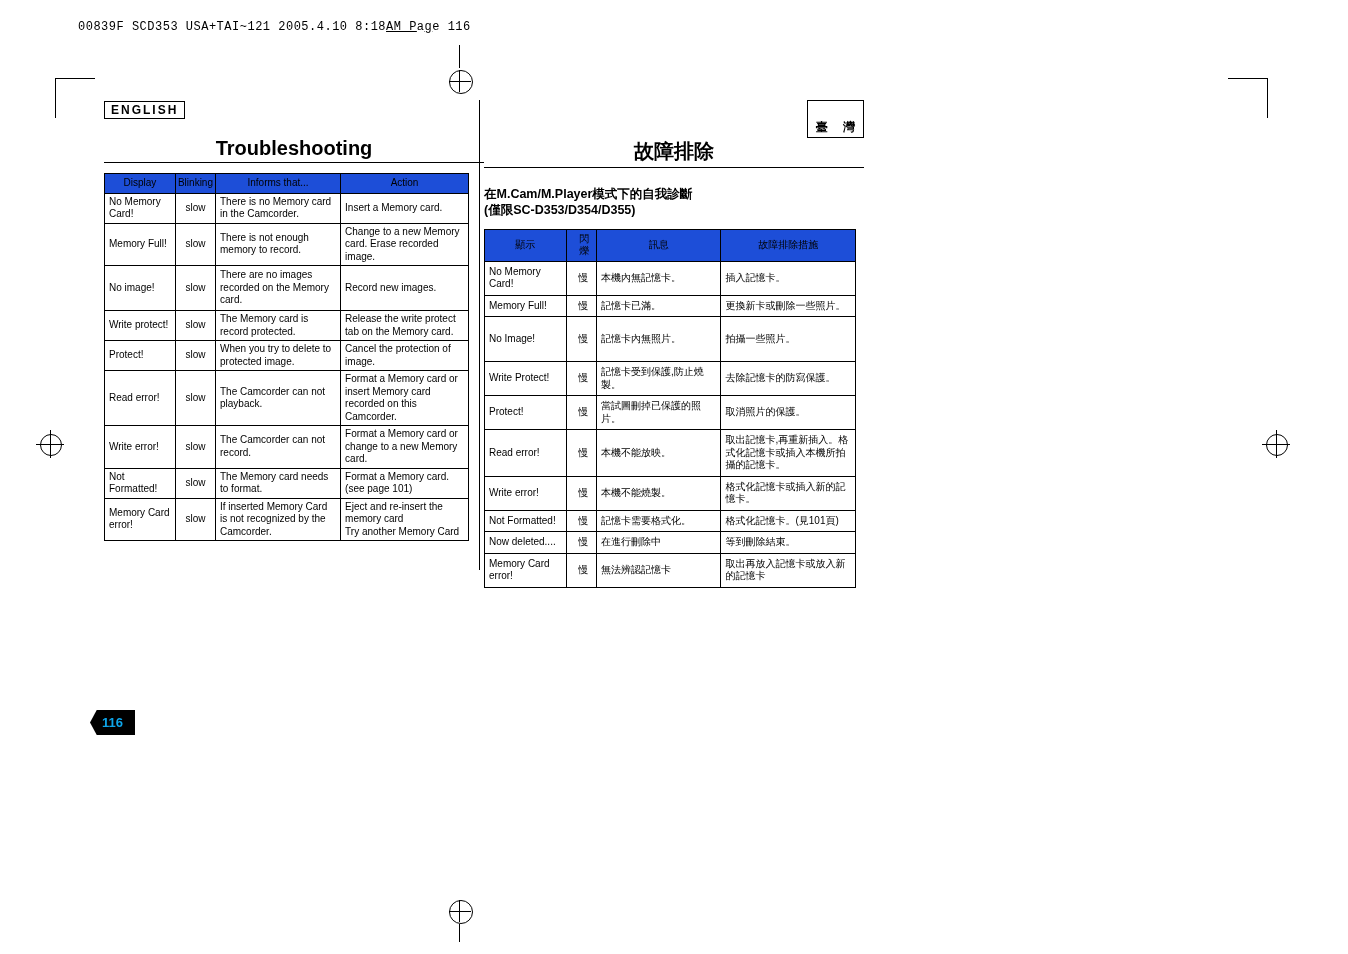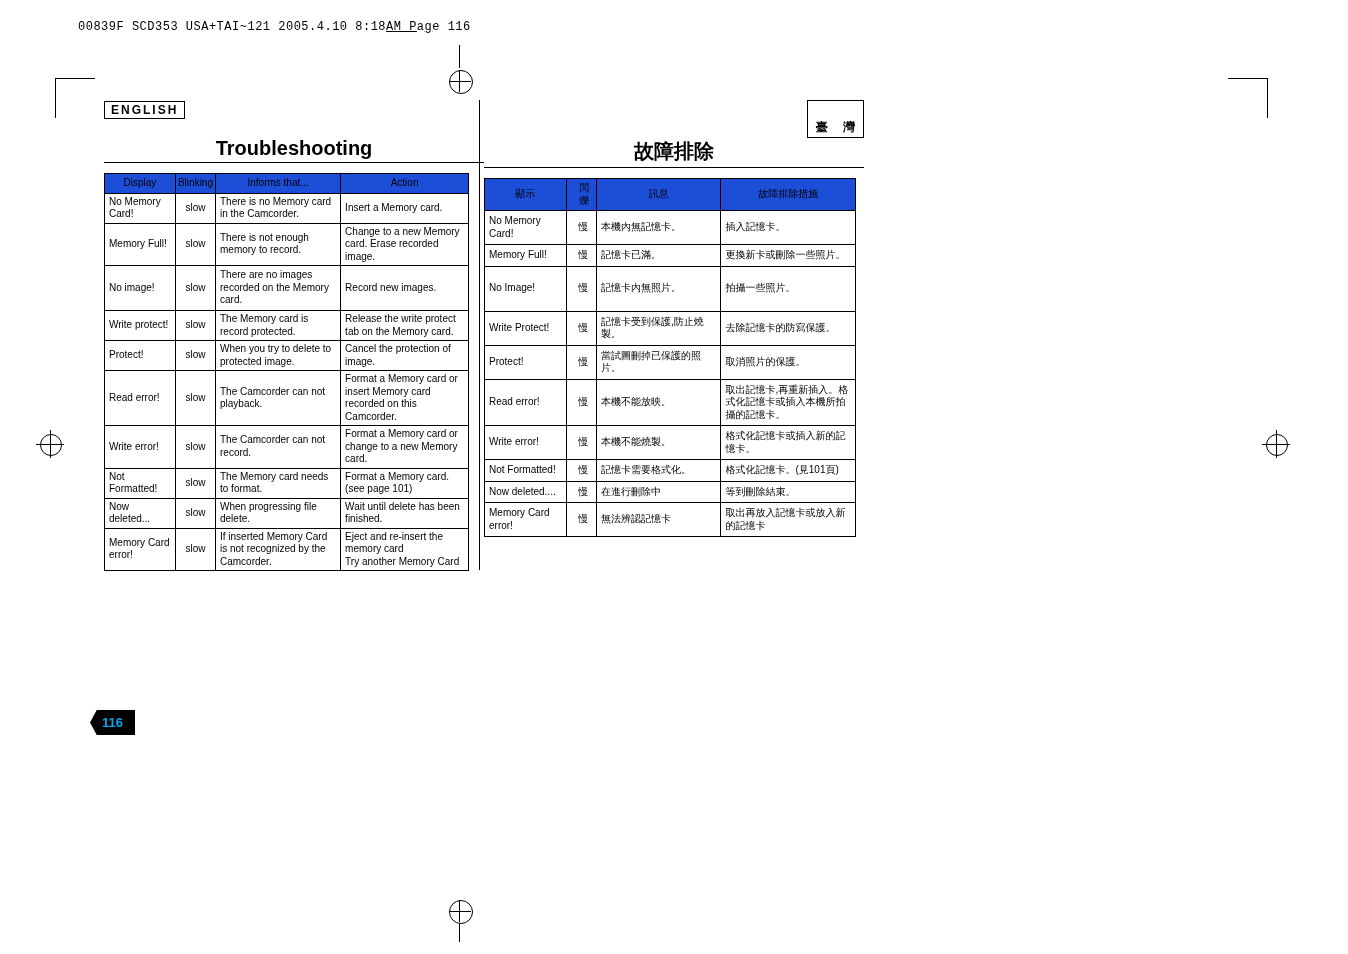--- a/index.html
+++ b/index.html
@@ -338,38 +338,36 @@
               <td>The Camcorder can not record.</td>
               <td>Format a Memory card or change to a new Memory card.</td>
             </tr>
           <tr>
               <td>Not Formatted!</td>
               <td class="col-blink">slow</td>
               <td>The Memory card needs to format.</td>
               <td>Format a Memory card. (see page 101)</td>
             </tr>
           <tr>
-              <td>Now deleted...</td>
-              <td class="col-blink">slow</td>
-              <td>When progressing file delete.</td>
-              <td>Wait until delete has been finished.</td>
-            </tr>
-          <tr>
               <td>Memory Card error!</td>
               <td class="col-blink">slow</td>
               <td>If inserted Memory Card is not recognized by the Camcorder.</td>
               <td style="white-space:pre-line">Eject and re-insert the memory card
 Try another Memory Card</td>
             </tr>
         </tbody>
       </table>
     </div>
     <div class="right-panel">
       <span class="lang-label">臺 灣</span>
       <div class="section-title">故障排除</div>
+      <div class="sub-title">
+        <span>在M.Cam/M.Player模式下的自我診斷</span><br>
+        <span>(僅限SC-D353/D354/D355)</span>
+      </div>
       <table class="diag-table rt">
         <thead>
           <tr>
             <th class="col-display">顯示</th>
             <th class="col-blink">閃爍</th>
             <th class="col-informs">訊息</th>
             <th class="col-action">故障排除措施</th>
           </tr>
         </thead>
         <tbody>

